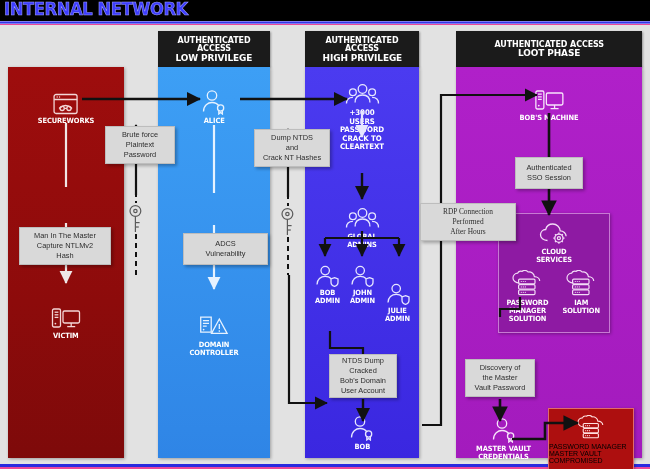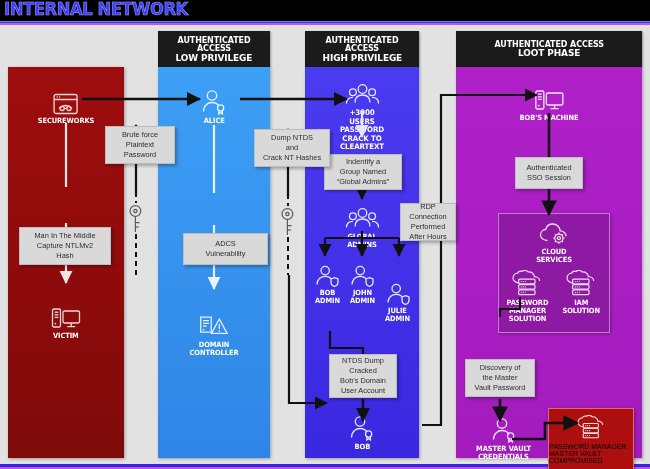--- a/index.html
+++ b/index.html
@@ -2,21 +2,21 @@
 <html><head>
 <meta charset="utf-8">
 <style>
   * { box-sizing: border-box; margin: 0; padding: 0; }
   html, body {
     width: 650px; height: 469px;
     background: #000;
     font-family: "Liberation Sans", sans-serif;
     overflow: hidden;
   }
-  #root { position: relative; width: 650px; height: 469px; background: #d946ef; }
+  #root { position: relative; width: 650px; height: 469px; background: #ec4899; }
 
   
   .titlebar {
     position: absolute; left: 0; top: 0; width: 650px; height: 22px;
     background: #000;
   }
   .titlebar .title {
     position: absolute; left: 4px; top: -1px;
     font-family: "DejaVu Sans", sans-serif;
     font-weight: 700; font-size: 17px; letter-spacing: -0.4px;
@@ -155,21 +155,21 @@
               <line x1="3.6" y1="10.4" x2="7.4" y2="10.4"></line>
               <circle cx="4.4" cy="16.6" r="0.9" fill="#f3d6d6" stroke="none"></circle>
               <rect x="12" y="4" width="16.5" height="12" rx="1.4"></rect>
               <line x1="20.2" y1="16" x2="20.2" y2="19"></line>
               <line x1="16.2" y1="19.6" x2="24.2" y2="19.6"></line>
             </svg>
           </span>
           <span class="cap">VICTIM</span>
         </div>
 
-        <div class="callout" style="left:11px;top:160px;width:92px;height:38px;">Man In The Middle
+        <div class="callout" style="left:11px;top:160px;width:92px;height:38px;">Man In The Master
 Capture NTLMv2
 Hash</div>
       </div>
     </div>
 
     <div class="lane" id="lane-low">
       <div class="hdr">
         <span class="l1">AUTHENTICATED ACCESS</span>
         <span class="l2">LOW PRIVILEGE</span>
       </div>
@@ -225,23 +225,20 @@
               <path d="M2 20.6 C2 16.4 4.6 14.4 8.4 14.4"></path>
               <circle cx="27.6" cy="9.2" r="3.4"></circle>
               <path d="M34 20.6 C34 16.4 31.4 14.4 27.6 14.4"></path>
             </svg>
           </span>
           <span class="cap big">+3000 USERS
 PASSWORD
 CRACK TO CLEARTEXT</span>
         </div>
 
-        <div class="callout" style="left:19px;top:87px;width:78px;height:36px;">Indentify a
-Group Named
-“Global Admins”</div>
 
         <div class="node" style="left:50%;top:140px;transform:translateX(-50%);">
           <span>
             <svg width="36" height="24" viewBox="0 0 36 24" fill="none" stroke="#e6e6ff" stroke-width="1.3">
               <circle cx="18" cy="6" r="4.3"></circle>
               <path d="M10.6 19.5 C10.6 14.4 13.9 12 18 12 C22.1 12 25.4 14.4 25.4 19.5"></path>
               <circle cx="8.4" cy="9.2" r="3.4"></circle>
               <path d="M2 20.6 C2 16.4 4.6 14.4 8.4 14.4"></path>
               <circle cx="27.6" cy="9.2" r="3.4"></circle>
               <path d="M34 20.6 C34 16.4 31.4 14.4 27.6 14.4"></path>
@@ -431,21 +428,21 @@
         </div>
       </div>
     </div>
 
     <div class="callout" style="left:105px;top:101px;width:70px;height:38px;">Brute force
 Plaintext
 Password</div>
     <div class="callout" style="left:254px;top:104px;width:76px;height:38px;">Dump NTDS
 and
 Crack NT Hashes</div>
-    <div class="callout" style="left:400px;top:178px;width:56px;height:38px;">RDP Connection
+    <div class="callout" style="left:420px;top:178px;width:96px;height:38px;font-family:Liberation Serif, serif;">RDP Connection
 Performed
 After Hours</div>
 
     <div style="position:absolute;left:128px;top:179px;z-index:6;">
       <span>
         <svg width="15" height="30" viewBox="0 0 15 30" fill="none" stroke="#5a5a5a" stroke-width="1.2">
           <circle cx="7.4" cy="7" r="5.4"></circle>
           <circle cx="7.4" cy="7" r="1.7"></circle>
           <path d="M7.4 12.4 V28"></path>
           <path d="M7.4 18.6 H11.6"></path>

